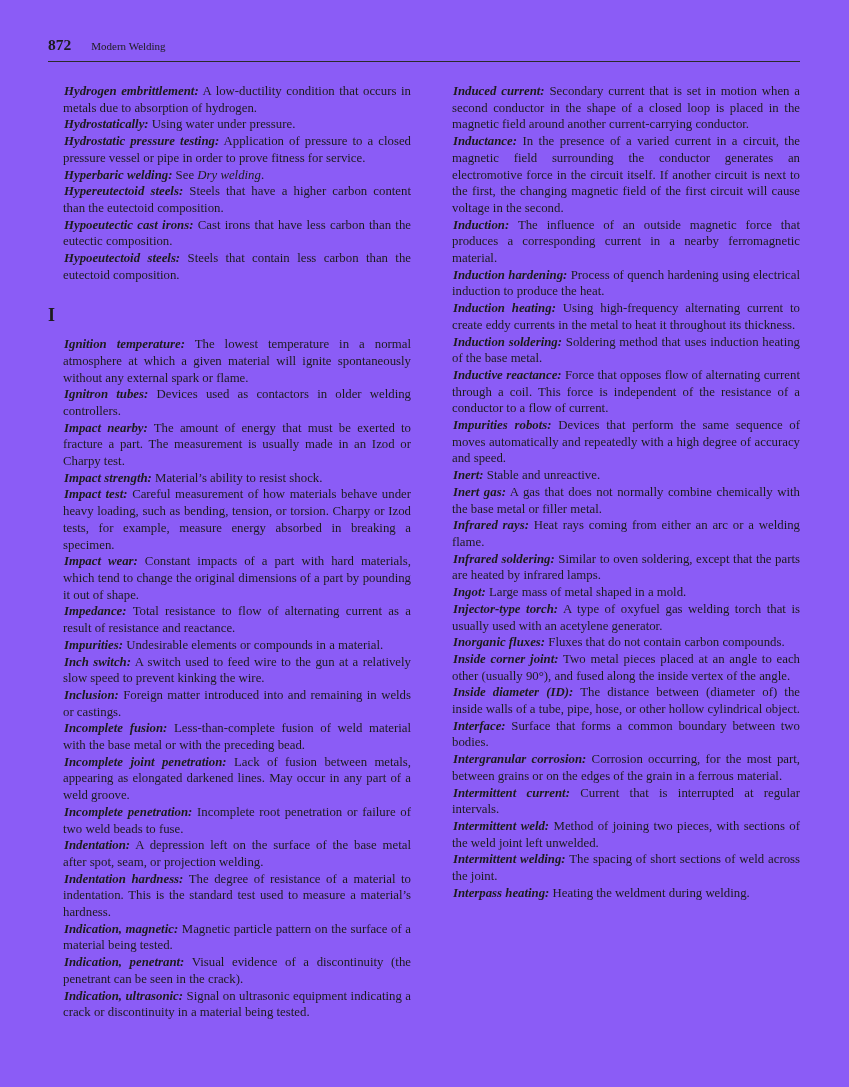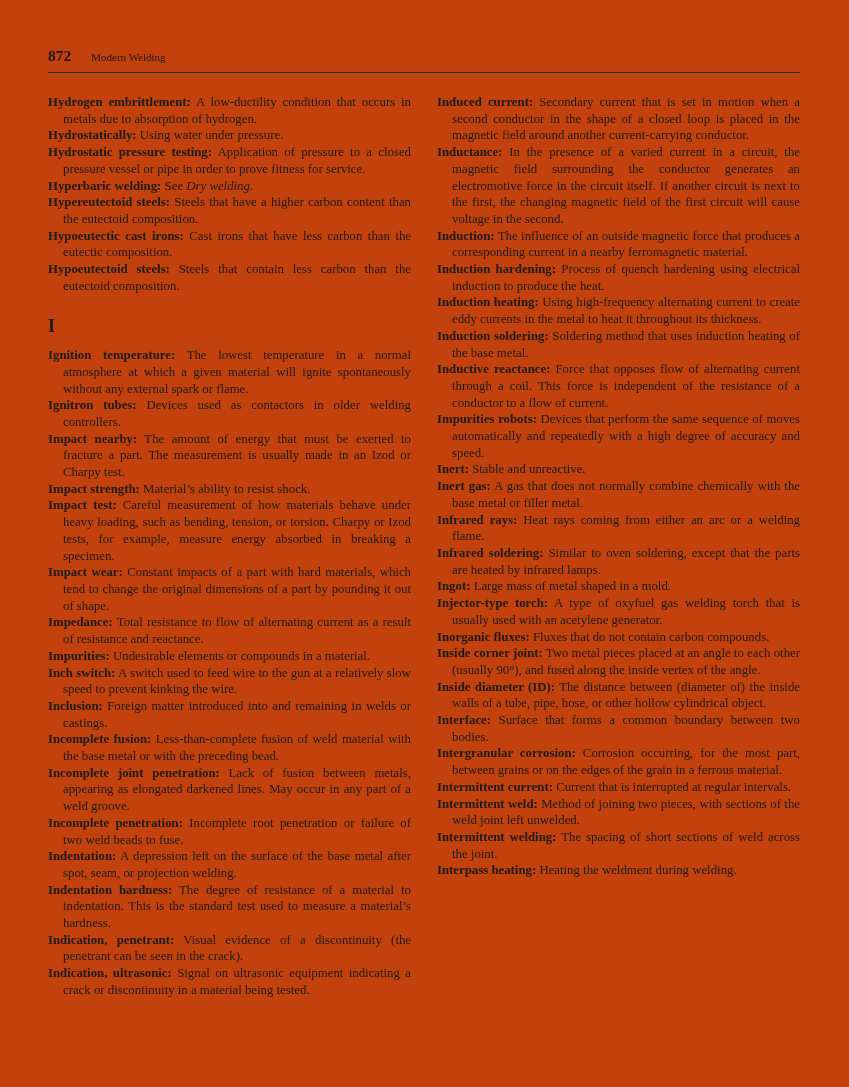--- a/index.html
+++ b/index.html
@@ -7,22 +7,22 @@
   body {
     width: 849px;
     height: 1087px;
     font-family: "Liberation Serif", "DejaVu Serif", serif;
     color: #1c1c1c;
     overflow: hidden;
   }
   .page {
     width: 849px;
     height: 1087px;
-    padding: 47px 49px 0 48px;
-    background: #c2410c;
+    padding: 36px 49px 0 48px;
+    background: #8b5cf6;
   }
   .page-header {
     display: flex;
     align-items: baseline;
     gap: 20px;
   }
   .page-number {
     font-weight: bold;
     font-size: 15.5px;
   }
@@ -45,20 +45,22 @@
     font-size: 12.8px;
     line-height: 16.7px;
     text-align: justify;
   }
   .entry {
     padding-left: 15px;
     text-indent: -15px;
   }
   .term {
     font-weight: bold;
+    font-style: italic;
+    margin-left: 16px;
   }
   .def i { }
   .section-heading {
     font-size: 18px;
     font-weight: bold;
     margin: 24px 0 12px 0;
   }
 </style>
 </head>
 <body>
@@ -114,20 +116,21 @@
         <p class="entry"><b class="term">Incomplete fusion:</b> <span class="def">Less-than-complete fusion of weld material with the base metal or with the preceding bead.</span></p>
 
         <p class="entry"><b class="term">Incomplete joint penetration:</b> <span class="def">Lack of fusion between metals, appearing as elongated darkened lines. May occur in any part of a weld groove.</span></p>
 
         <p class="entry"><b class="term">Incomplete penetration:</b> <span class="def">Incomplete root penetration or failure of two weld beads to fuse.</span></p>
 
         <p class="entry"><b class="term">Indentation:</b> <span class="def">A depression left on the surface of the base metal after spot, seam, or projection welding.</span></p>
 
         <p class="entry"><b class="term">Indentation hardness:</b> <span class="def">The degree of resistance of a material to indentation. This is the standard test used to measure a material’s hardness.</span></p>
 
+        <p class="entry"><b class="term">Indication, magnetic:</b> <span class="def">Magnetic particle pattern on the surface of a material being tested.</span></p>
 
         <p class="entry"><b class="term">Indication, penetrant:</b> <span class="def">Visual evidence of a discontinuity (the penetrant can be seen in the crack).</span></p>
 
         <p class="entry"><b class="term">Indication, ultrasonic:</b> <span class="def">Signal on ultrasonic equipment indicating a crack or discontinuity in a material being tested.</span></p>
       </section>
 
     <section class="col">
 
         <p class="entry"><b class="term">Induced current:</b> <span class="def">Secondary current that is set in motion when a second conductor in the shape of a closed loop is placed in the magnetic field around another current-carrying conductor.</span></p>
 

